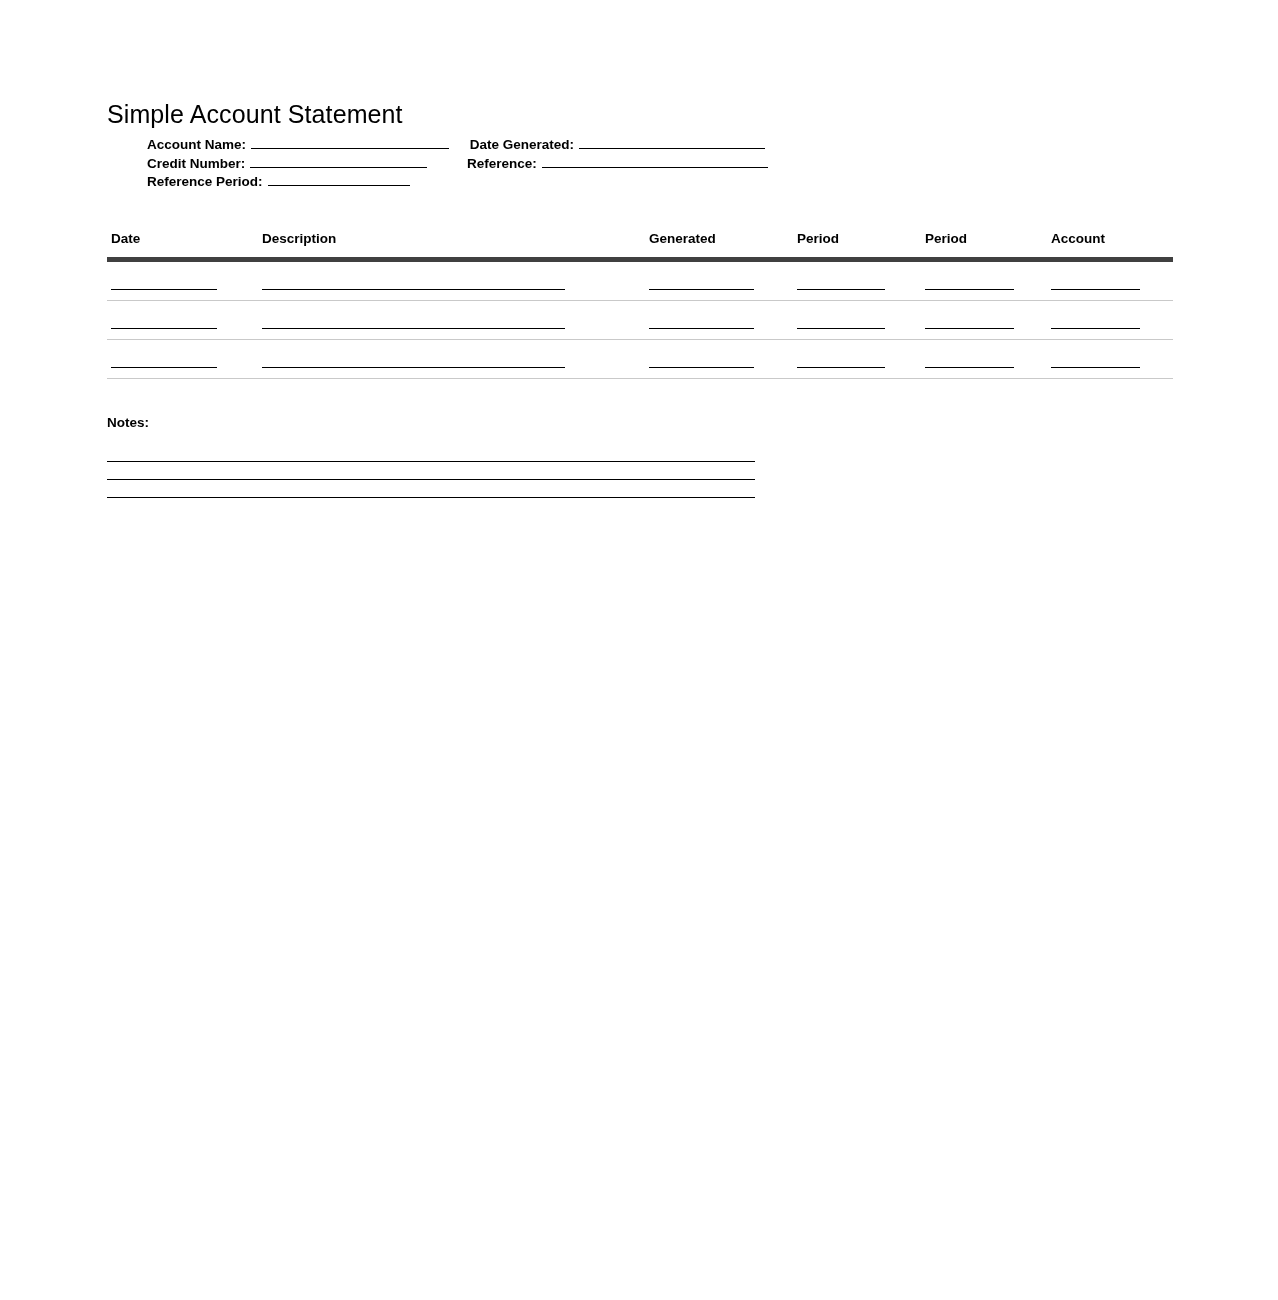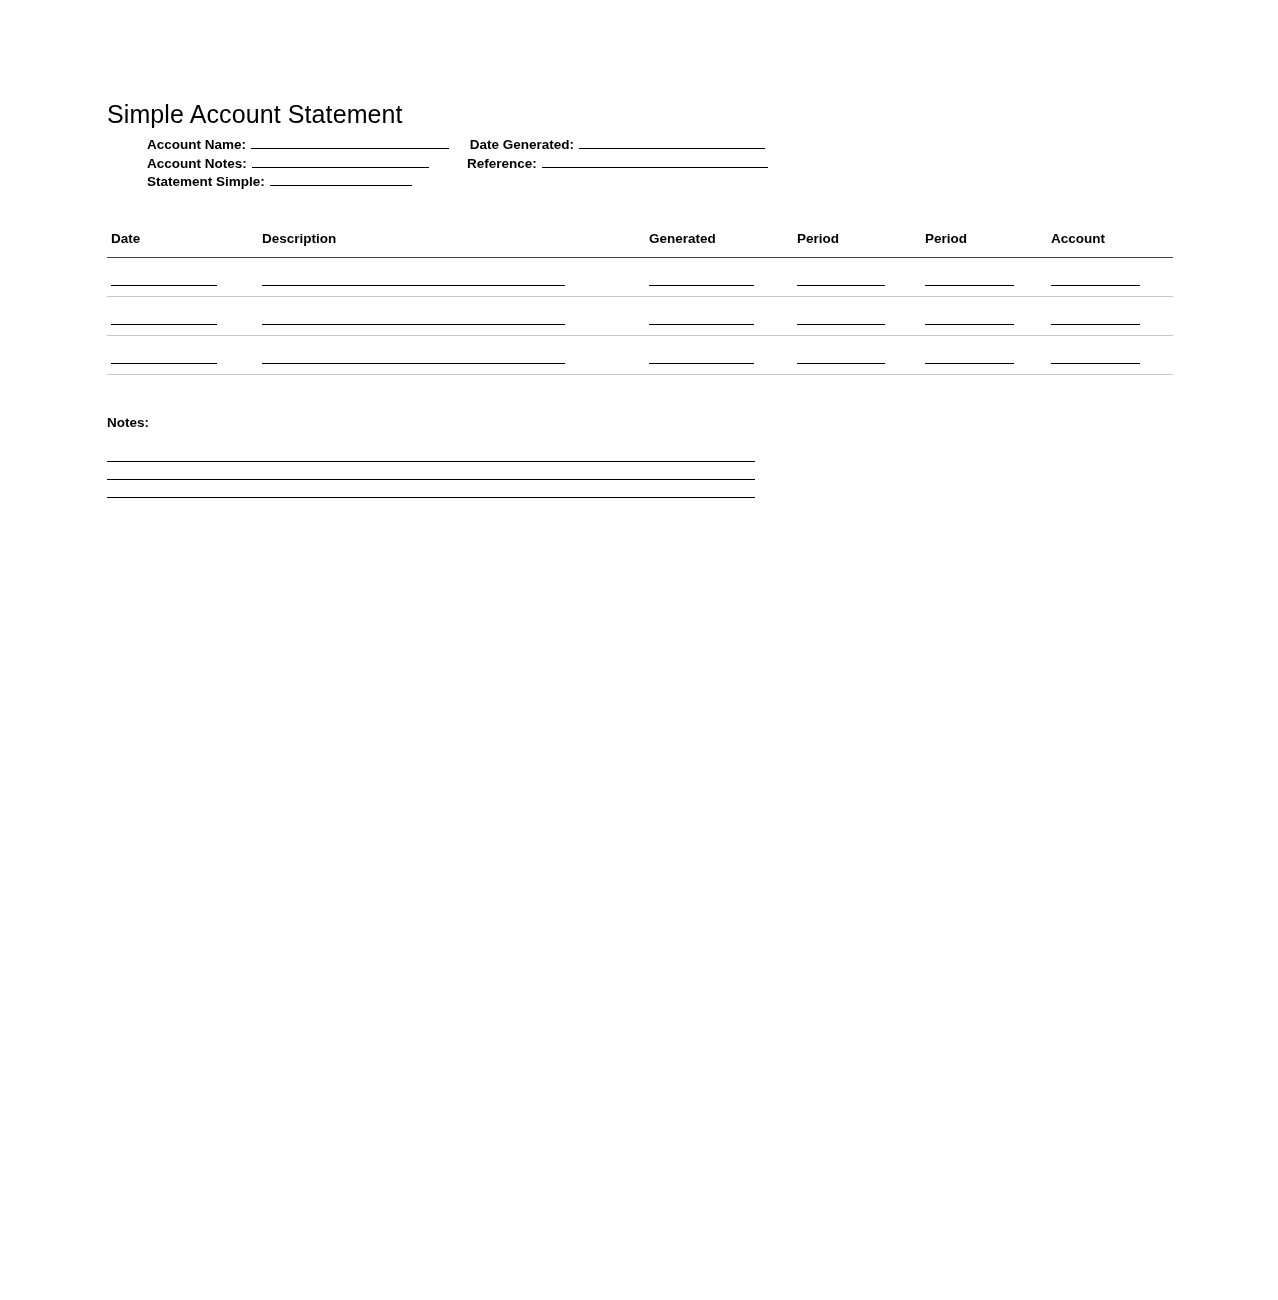--- a/index.html
+++ b/index.html
@@ -79,21 +79,21 @@
     top: 231px;
     width: 1066px;
     border-collapse: collapse;
     table-layout: fixed;
   }
   .txn-table th {
     text-align: left;
     font-size: 13.5px;
     font-weight: bold;
     padding: 0 0 11px 4px;
-    border-bottom: 1px solid #404040;
+    border-bottom: 5px solid #404040;
     vertical-align: bottom;
     white-space: nowrap;
   }
   .txn-table td {
     border-bottom: 1px solid #c9c9c9;
     padding: 0;
     height: 38px;
     vertical-align: bottom;
   }
   .cell-rule {
@@ -143,24 +143,24 @@
 <div class="page">
 
   <h1 class="doc-title">Simple Account Statement</h1>
 
   <div class="meta">
     <div class="meta-col left">
       <div class="meta-row">
         <span class="meta-label">Account Name:</span><span class="meta-rule rule-w-200"></span>
       </div>
       <div class="meta-row">
-        <span class="meta-label">Account Notes:</span><span class="meta-rule rule-w-180"></span>
-      </div>
-      <div class="meta-row">
-        <span class="meta-label">Statement Simple:</span><span class="meta-rule rule-w-143"></span>
+        <span class="meta-label">Credit Number:</span><span class="meta-rule rule-w-180"></span>
+      </div>
+      <div class="meta-row">
+        <span class="meta-label">Reference Period:</span><span class="meta-rule rule-w-143"></span>
       </div>
     </div>
 
     <div class="meta-col right">
       <div class="meta-row">
         <span class="meta-label">Date Generated:</span><span class="meta-rule rule-w-186"></span>
       </div>
       <div class="meta-row">
         <span class="meta-label">Reference:</span><span class="meta-rule rule-w-226"></span>
       </div>

